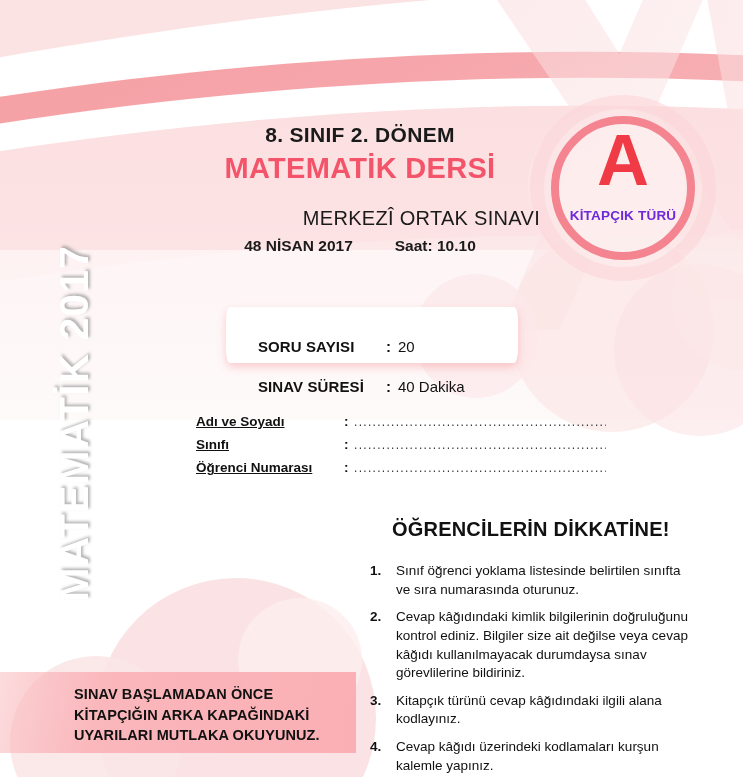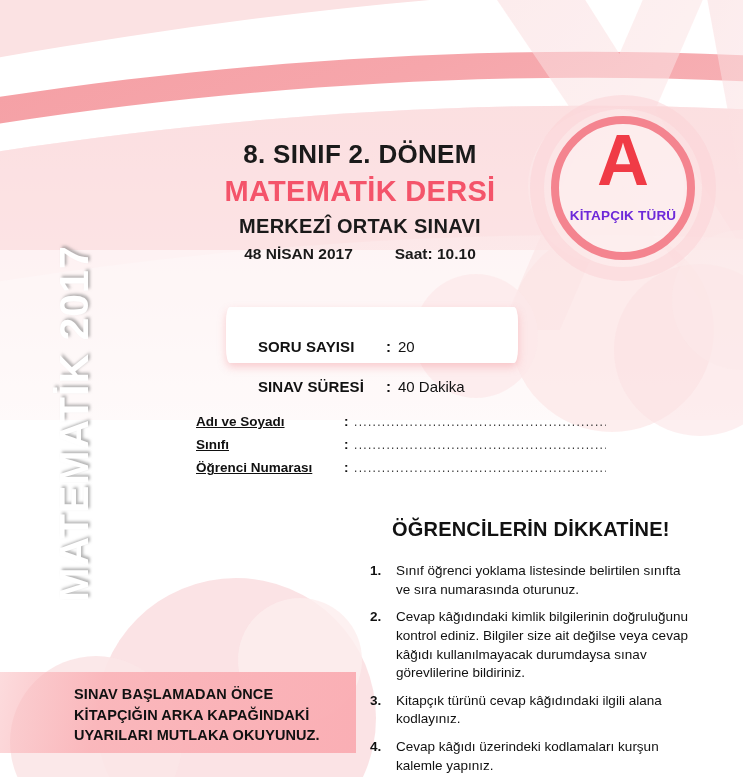--- a/index.html
+++ b/index.html
@@ -43,41 +43,41 @@
 
   
   #header-block {
     position: absolute;
     left: 180px;
     top: 122px;
     width: 360px;
     text-align: center;
   }
   .hdr-line1 {
-    font-size: 26px;
+    font-size: 21px;
     font-weight: bold;
     color: #1a1a1a;
     letter-spacing: 0.3px;
     line-height: 1.25;
-    margin-top: 16px;
   }
   .hdr-line2 {
     font-size: 29px;
     font-weight: bold;
     color: #F4546A;
     letter-spacing: 0.3px;
     line-height: 1.3;
     margin-top: 2px;
   }
   .hdr-line3 {
     font-size: 20px;
-    font-weight: bold;
+    font-weight: normal;
     color: #1a1a1a;
     letter-spacing: 0.3px;
-    margin-top: 5px;
+    margin-top: 19px;
+    text-align: right;
   }
   .hdr-line4 {
     margin-top: 7px;
     font-size: 15.5px;
     font-weight: bold;
     color: #1a1a1a;
     display: flex;
     justify-content: center;
     gap: 42px;
   }

